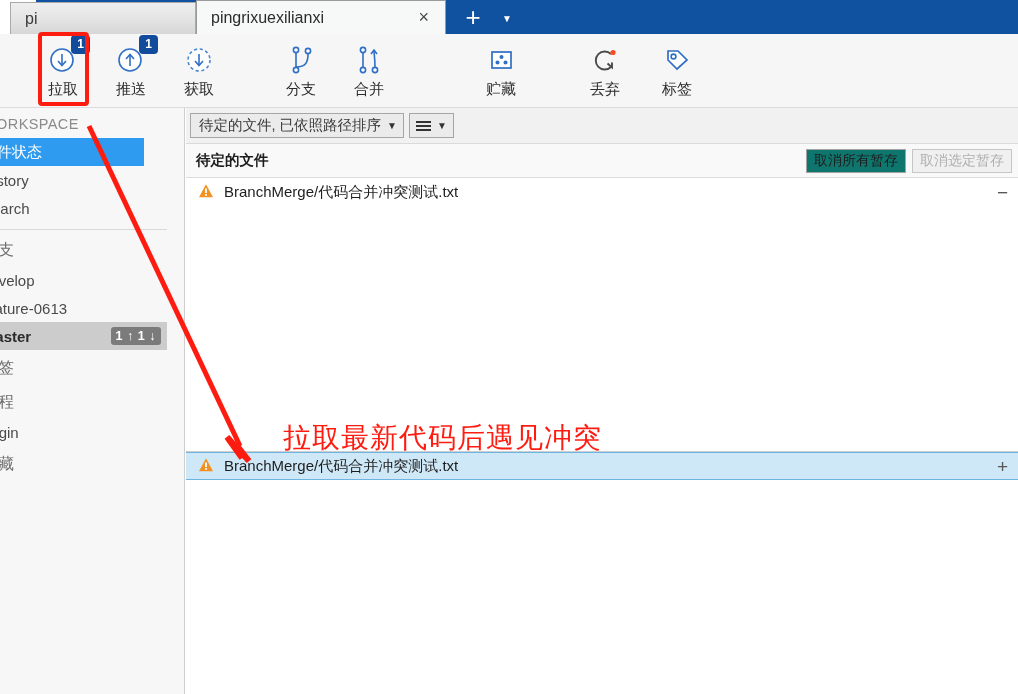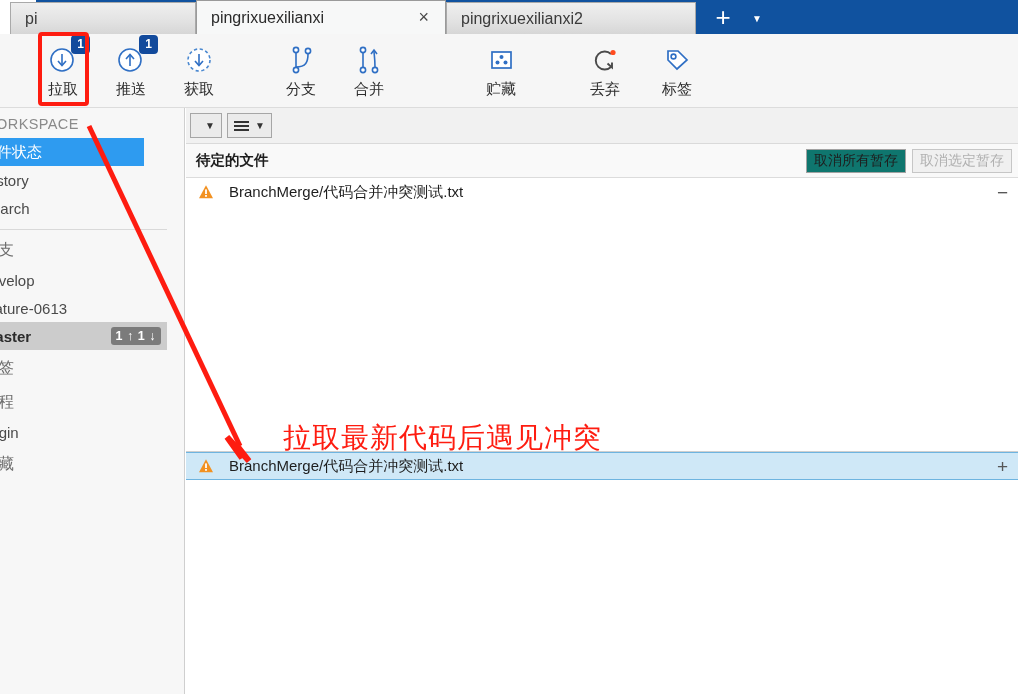--- a/index.html
+++ b/index.html
@@ -174,21 +174,21 @@
   .filerow {
     height: 28px; display: flex; align-items: center;
     padding: 0 8px 0 12px; font-size: 15px; color: #1e1e1e;
     justify-content: space-between;
   }
   .filerow.selected {
     background: #cfe8f7;
     border-top: 1px solid #6eb4e0;
     border-bottom: 1px solid #6eb4e0;
   }
-  .fname { display: flex; align-items: center; gap: 15px; }
+  .fname { display: flex; align-items: flex-start; gap: 10px; }
   .warn-tri { width: 16px; height: 16px; display: block; }
   .row-action { color: #575757; font-size: 19px; line-height: 1; padding-right: 2px; font-weight: 300; }
 
   
   .annot-svg {
     position: absolute; left: 0; top: 0; width: 1018px; height: 694px;
     pointer-events: none;
   }
   .annot-text {
     position: absolute; left: 283px; top: 419px;
@@ -203,23 +203,20 @@
 
 <div id="app">
 
   <div class="titlebar">
     <div class="tab inactive tab-first">
       <span>pi</span>
     </div>
     <div class="tab active tab-second">
       <span>pingrixuexilianxi</span>
       <span class="tab-close">×</span>
-    </div>
-    <div class="tab inactive tab-third">
-      <span>pingrixuexilianxi2</span>
     </div>
     <div class="tab-plus">+</div>
     <div class="tab-caret">▼</div>
   </div>
 
   <div class="toolbar">
 
     <div class="tbtn t-pull">
       <span class="ticon">
         <svg width="30" height="30" viewBox="0 0 30 30">
@@ -353,20 +350,21 @@
     <div class="sb-item">
       <span>origin</span>
     </div>
     <div class="sb-group-title">贮藏</div>
   </div>
 
   <div class="main">
 
     <div class="filterbar">
       <div class="combo">
+        <span>待定的文件, 已依照路径排序</span>
         <span class="cb-caret">▼</span>
       </div>
       <div class="combo combo2">
         <span class="hamburger">
             <i></i>
             <i></i>
             <i></i>
           </span>
         <span class="cb-caret">▼</span>
       </div>

